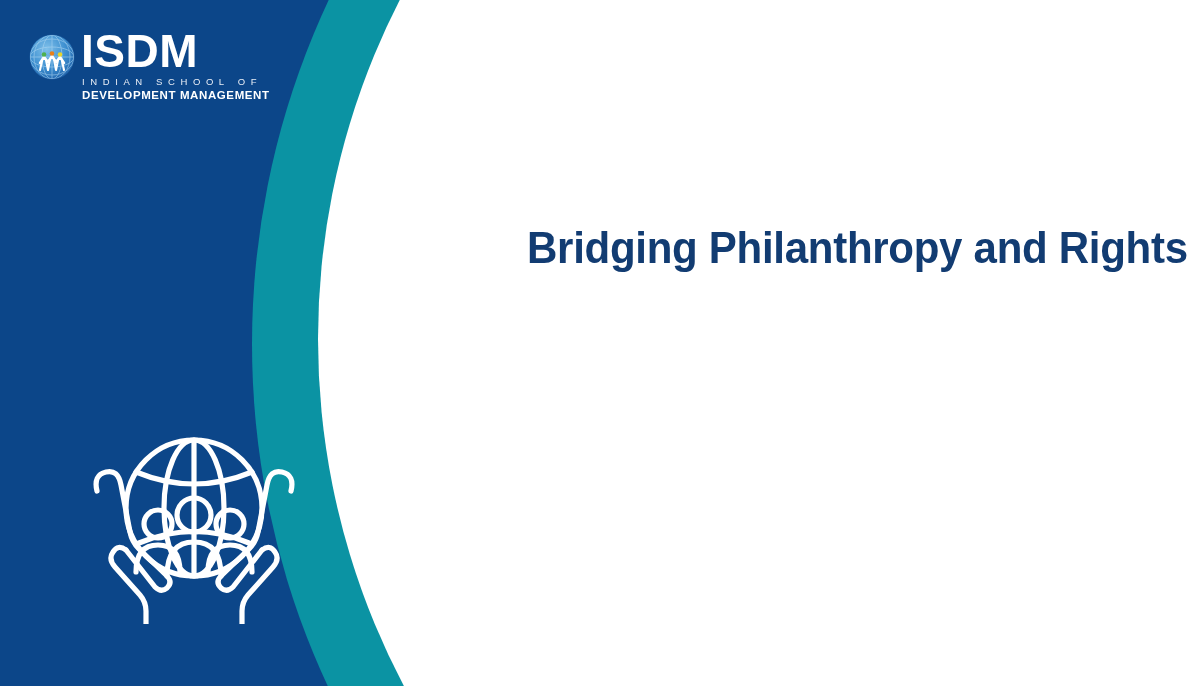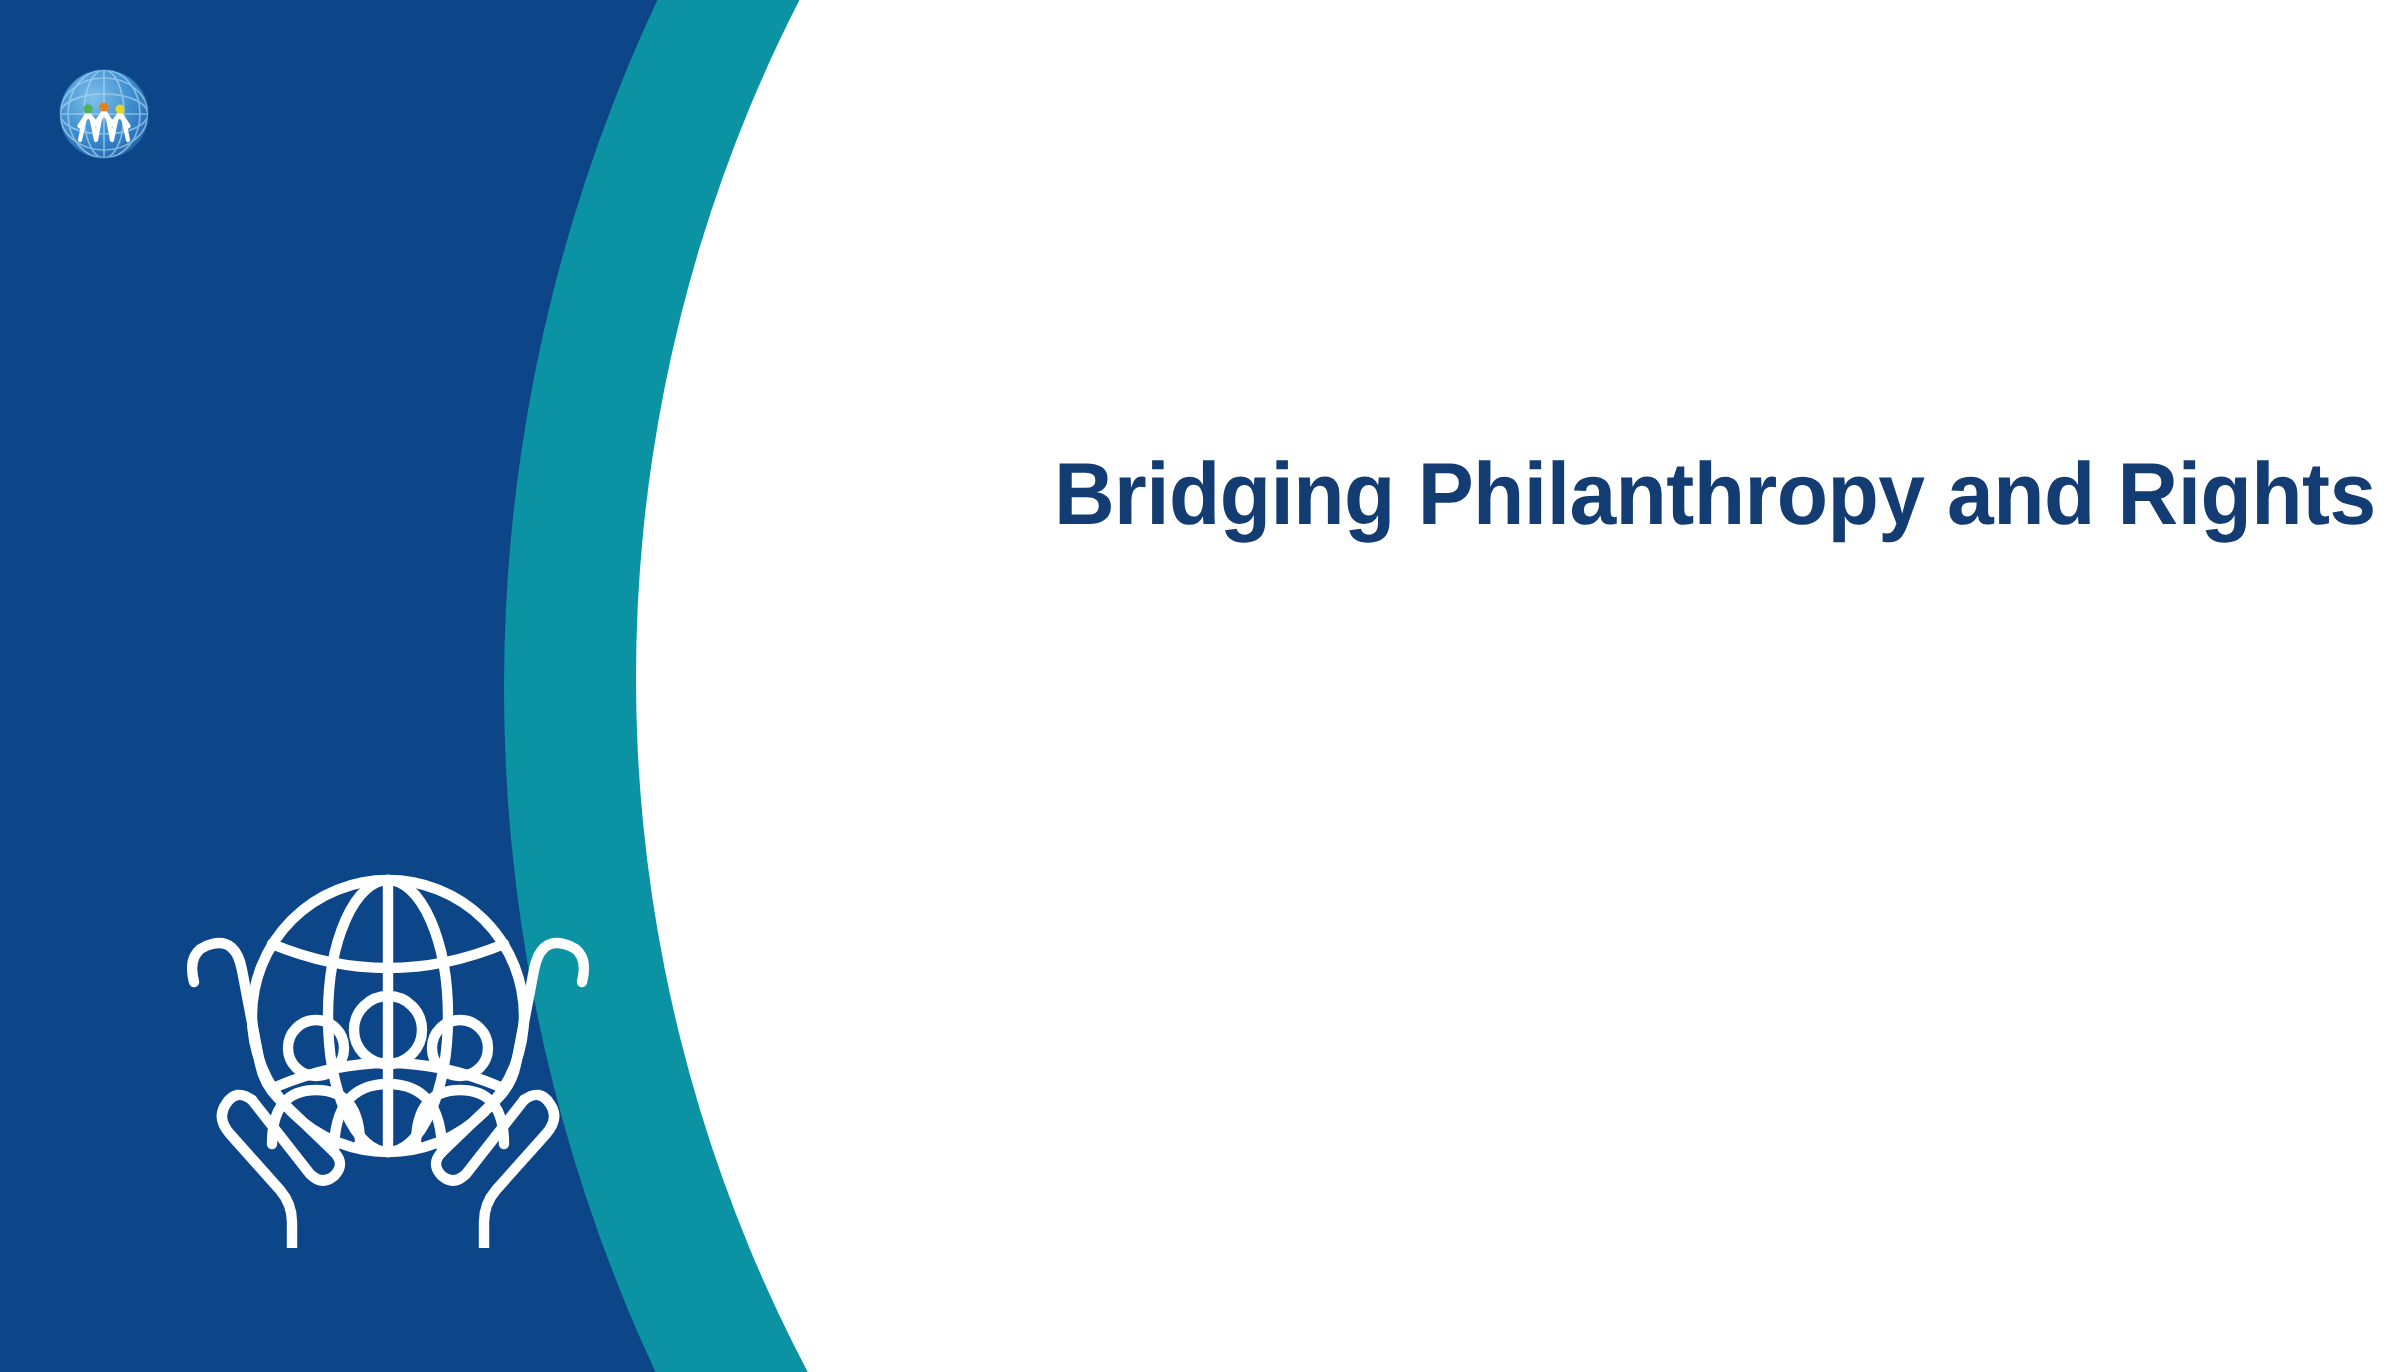--- a/index.html
+++ b/index.html
@@ -143,20 +143,25 @@
       <g clip-path="url(#globeClip)">
         <path d="M26 62 L34 50 L42 60 L50 48 L58 60 L66 50 L74 62" fill="none" stroke="#FFFFFF" stroke-width="5" stroke-linecap="round" stroke-linejoin="round"></path>
         <path d="M30 58 L26 76 M38 56 L42 76 M46 54 L42 76 M54 54 L58 76
                  M62 56 L58 76 M70 58 L74 76" fill="none" stroke="#FFFFFF" stroke-width="4.2" stroke-linecap="round"></path>
         <circle cx="34" cy="45" r="4.6" fill="#4FB14F"></circle>
         <circle cx="50" cy="43" r="4.6" fill="#E8801A"></circle>
         <circle cx="66" cy="45" r="4.6" fill="#E8D52A"></circle>
       </g>
     </svg>
 
+    <div class="logo-words">
+      <div class="logo-isdm">ISDM</div>
+      <div class="logo-line1">INDIAN SCHOOL OF</div>
+      <div class="logo-line2">DEVELOPMENT MANAGEMENT</div>
+    </div>
   </div>
 
   <svg class="hands-icon" viewBox="0 0 212 212">
     <g fill="none" stroke="#FFFFFF" stroke-width="5.2" stroke-linecap="round" stroke-linejoin="round">
 
       <circle cx="106" cy="96" r="68"></circle>
       <ellipse cx="106" cy="96" rx="30" ry="68"></ellipse>
       <path d="M48 60 Q106 84 164 60"></path>
       <path d="M40 96 L172 96" opacity="0"></path>
       <path d="M38 96 Q106 76 174 96" opacity="0"></path>

